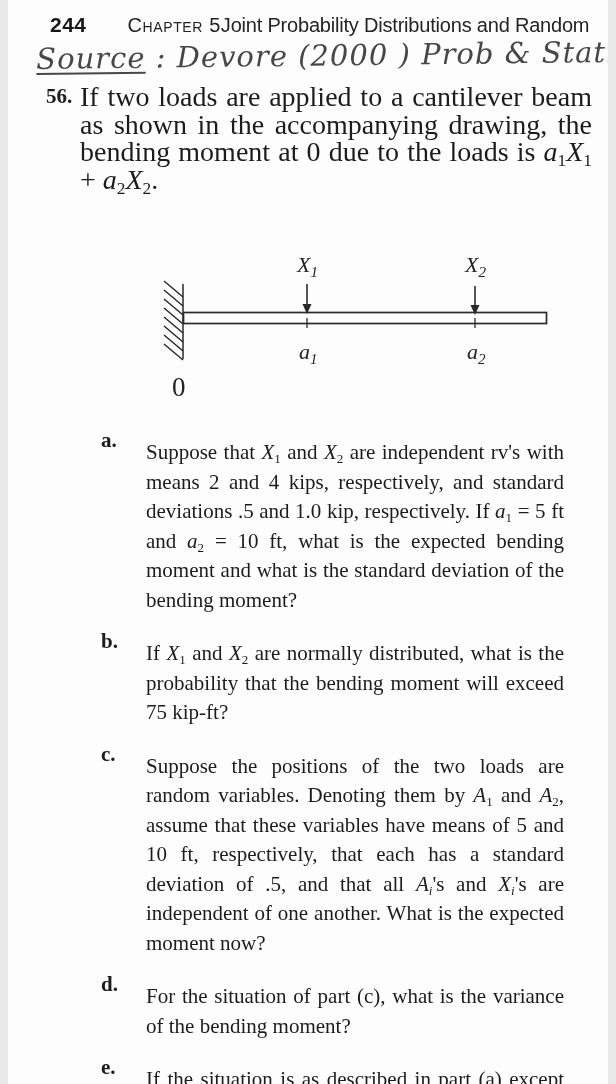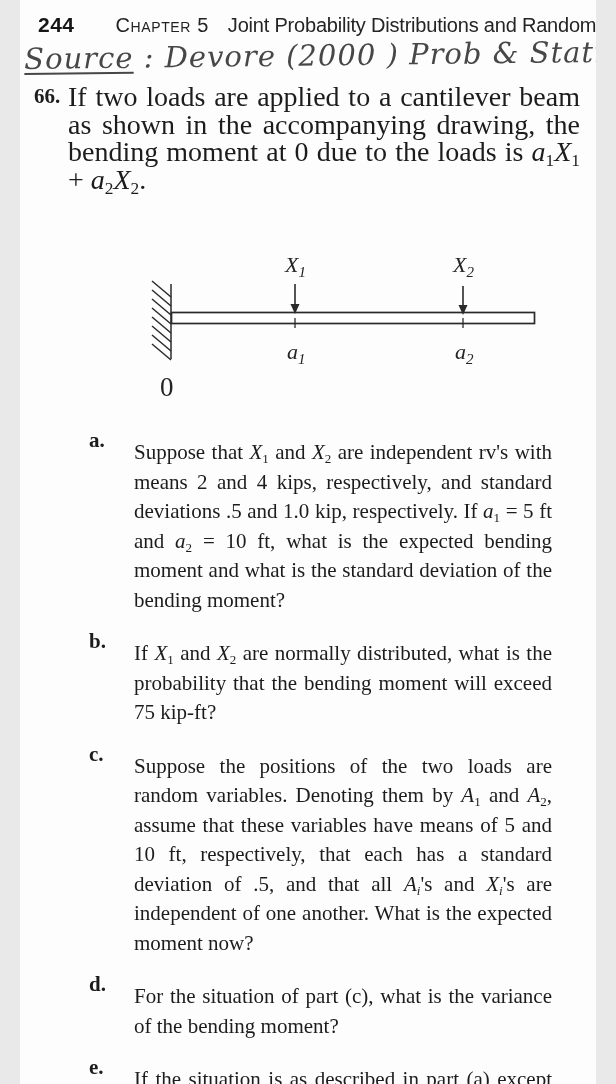--- a/index.html
+++ b/index.html
@@ -4,32 +4,33 @@
 <style>
   html,body { margin:0; padding:0; background:#e9e9e9; }
   .page {
     position:relative;
     width:576px; height:1084px;
     margin:0 auto;
     background:#fdfdfd;
     color:#1c1c1c;
     font-family:"Liberation Serif", serif;
     overflow:hidden;
+    padding-left:24px;
   }
 
   
   .hdr {
     display:flex; align-items:baseline;
     padding:13px 14px 0 18px;
     font-family:"Liberation Sans", sans-serif;
     white-space:nowrap;
   }
   .pagenum { font-weight:700; font-size:21px; color:#161616; letter-spacing:.5px; }
   .chapter { margin-left:41px; font-size:20px; font-variant:small-caps; letter-spacing:.6px; color:#222; }
-  .running-title { margin-left:19px; font-size:20px; color:#242424; letter-spacing:-0.2px; }
+  .running-title { font-size:20px; color:#242424; letter-spacing:-0.2px; }
 
   
   .annotation {
     margin:5px 0 0 4px;
     font-family:"DejaVu Serif", serif;
     font-style:italic;
     font-size:29px;
     letter-spacing:1px;
     color:#474747;
     transform:rotate(-0.7deg);
@@ -69,21 +70,21 @@
     <span class="running-title">Joint Probability Distributions and Random</span>
   </div>
 
   <div class="annotation">
     <span class="annot-underline">Source</span><span> : Devore (2000 ) Prob &amp; Statistics</span>
   </div>
 
   <div class="problem">
 
     <div class="problem-head">
-      <span class="pnum">66.</span>
+      <span class="pnum">56.</span>
       <p class="ptext">If two loads are applied to a cantilever beam as shown in the accompanying drawing, the bending moment at 0 due to the loads is <i>a</i><sub>1</sub><i>X</i><sub>1</sub> + <i>a</i><sub>2</sub><i>X</i><sub>2</sub>.</p>
     </div>
 
     <figure class="diagram">
       <svg width="616" height="170" viewBox="0 0 616 170">
 
         <g stroke="#2a2a2a" stroke-width="1.5">
           <line x1="137" y1="44" x2="137" y2="119"></line>
           <line x1="137" y1="57" x2="118" y2="41"></line>
           <line x1="137" y1="66" x2="118" y2="50"></line>

